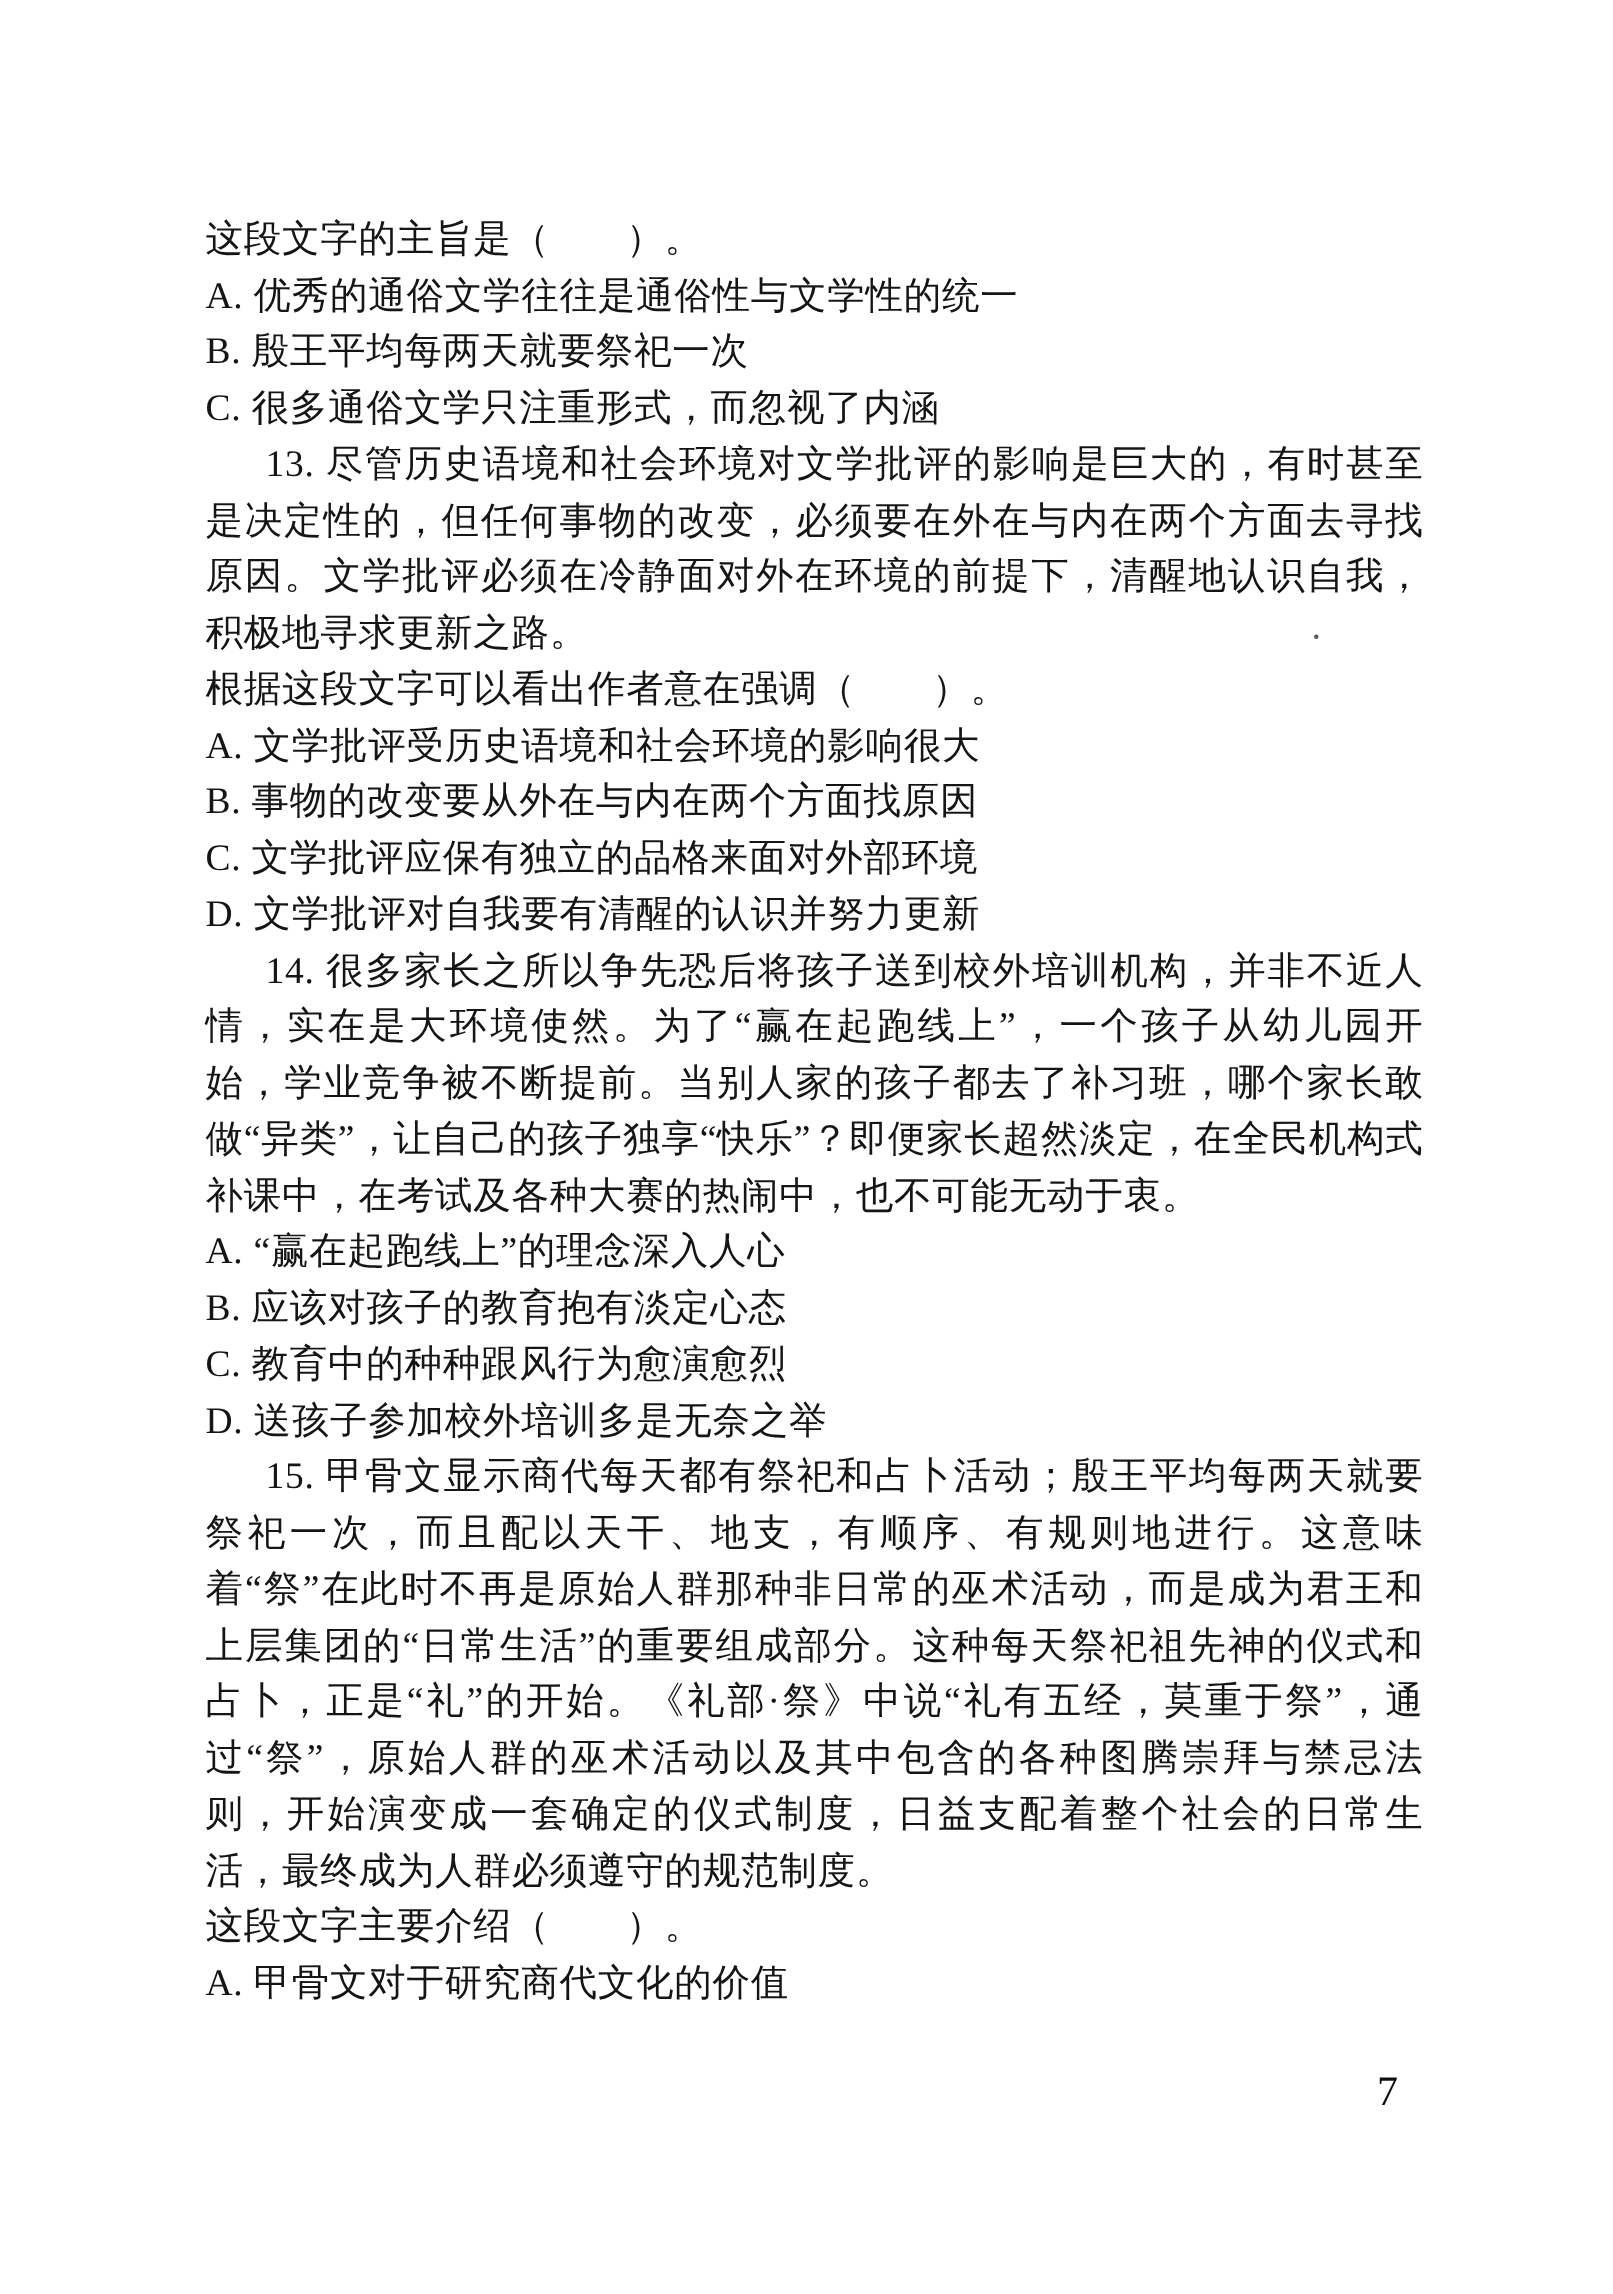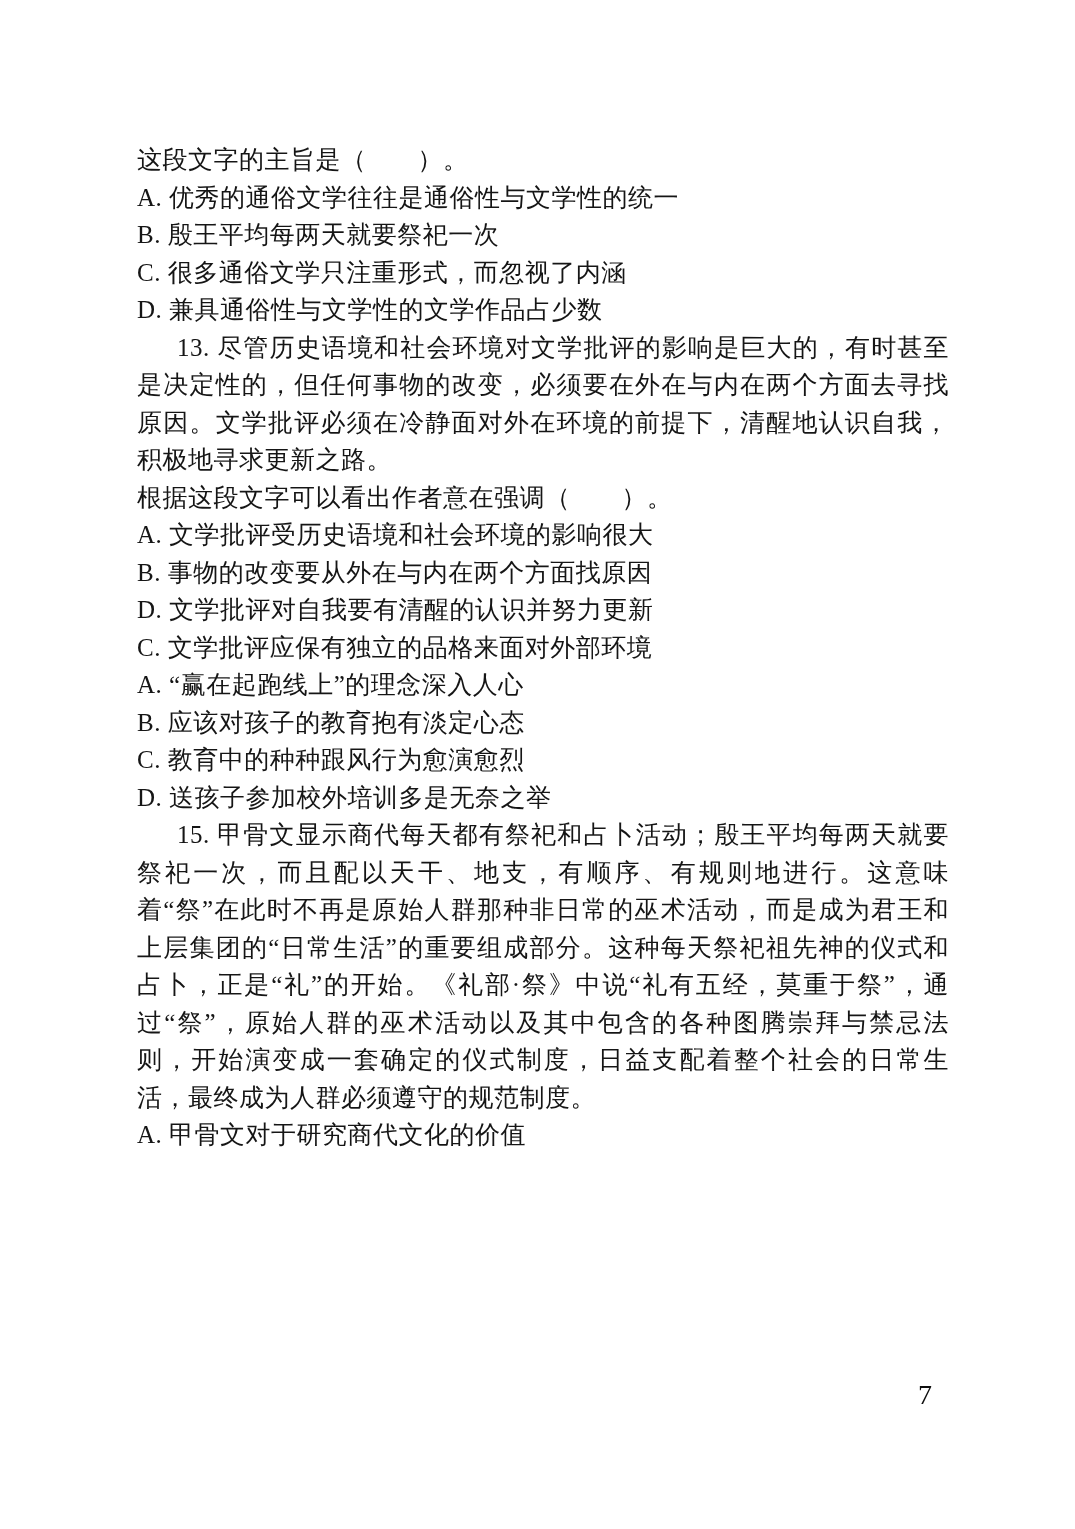--- a/index.html
+++ b/index.html
@@ -62,41 +62,42 @@
 <body>
 
 <div class="sheet">
   <div class="content">
 
     <section>
       <p class="indent">这段文字的主旨是（　　）。</p>
       <p class="indent">A. 优秀的通俗文学往往是通俗性与文学性的统一</p>
       <p class="indent">B. 殷王平均每两天就要祭祀一次</p>
       <p class="indent">C. 很多通俗文学只注重形式，而忽视了内涵</p>
-      <p class="indent">D. 兼具通俗性与文学性的文学作品占少数</p>
     </section>
 
     <section>
       <p class="q-body">13. 尽管历史语境和社会环境对文学批评的影响是巨大的，有时甚至是决定性的，但任何事物的改变，必须要在外在与内在两个方面去寻找原因。文学批评必须在冷静面对外在环境的前提下，清醒地认识自我，积极地寻求更新之路。</p>
       <p class="indent">根据这段文字可以看出作者意在强调（　　）。</p>
       <p class="indent">A. 文学批评受历史语境和社会环境的影响很大</p>
       <p class="indent">B. 事物的改变要从外在与内在两个方面找原因</p>
+      <p class="indent">C. 文学批评应保有独立的品格来面对外部环境</p>
       <p class="indent">D. 文学批评对自我要有清醒的认识并努力更新</p>
-      <p class="indent">C. 文学批评应保有独立的品格来面对外部环境</p>
     </section>
 
     <section>
+      <p class="q-body">14. 很多家长之所以争先恐后将孩子送到校外培训机构，并非不近人情，实在是大环境使然。为了“赢在起跑线上”，一个孩子从幼儿园开始，学业竞争被不断提前。当别人家的孩子都去了补习班，哪个家长敢做“异类”，让自己的孩子独享“快乐”？即便家长超然淡定，在全民机构式补课中，在考试及各种大赛的热闹中，也不可能无动于衷。</p>
       <p class="indent">A. “赢在起跑线上”的理念深入人心</p>
       <p class="indent">B. 应该对孩子的教育抱有淡定心态</p>
       <p class="indent">C. 教育中的种种跟风行为愈演愈烈</p>
       <p class="indent">D. 送孩子参加校外培训多是无奈之举</p>
     </section>
 
     <section>
       <p class="q-body">15. 甲骨文显示商代每天都有祭祀和占卜活动；殷王平均每两天就要祭祀一次，而且配以天干、地支，有顺序、有规则地进行。这意味着“祭”在此时不再是原始人群那种非日常的巫术活动，而是成为君王和上层集团的“日常生活”的重要组成部分。这种每天祭祀祖先神的仪式和占卜，正是“礼”的开始。《礼部·祭》中说“礼有五经，莫重于祭”，通过“祭”，原始人群的巫术活动以及其中包含的各种图腾崇拜与禁忌法则，开始演变成一套确定的仪式制度，日益支配着整个社会的日常生活，最终成为人群必须遵守的规范制度。</p>
+      <p class="indent">这段文字主要介绍（　　）。</p>
       <p class="indent">A. 甲骨文对于研究商代文化的价值</p>
     </section>
 
   </div>
 
   <div class="noise-dot"></div>
 
   <div class="page-number">7</div>
 </div>
 

